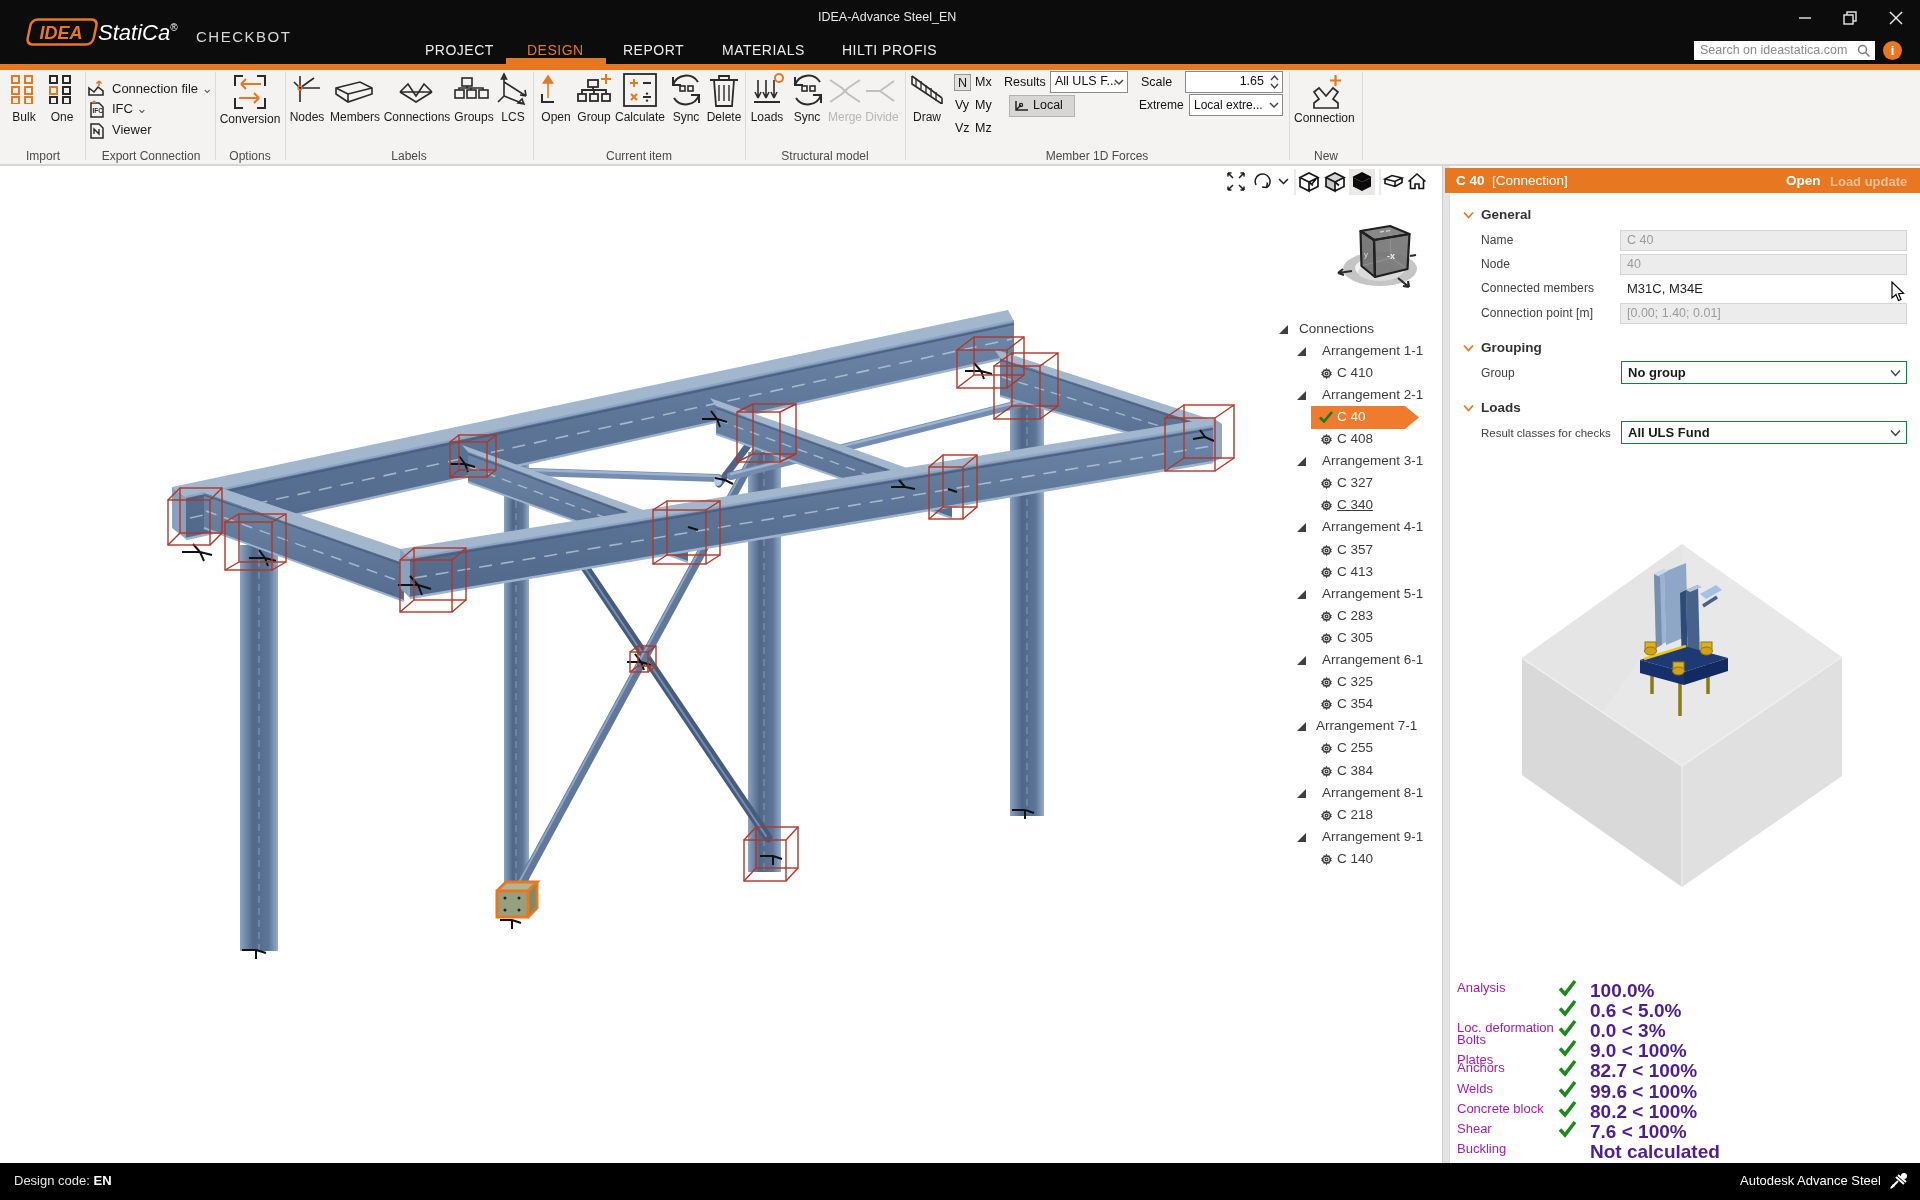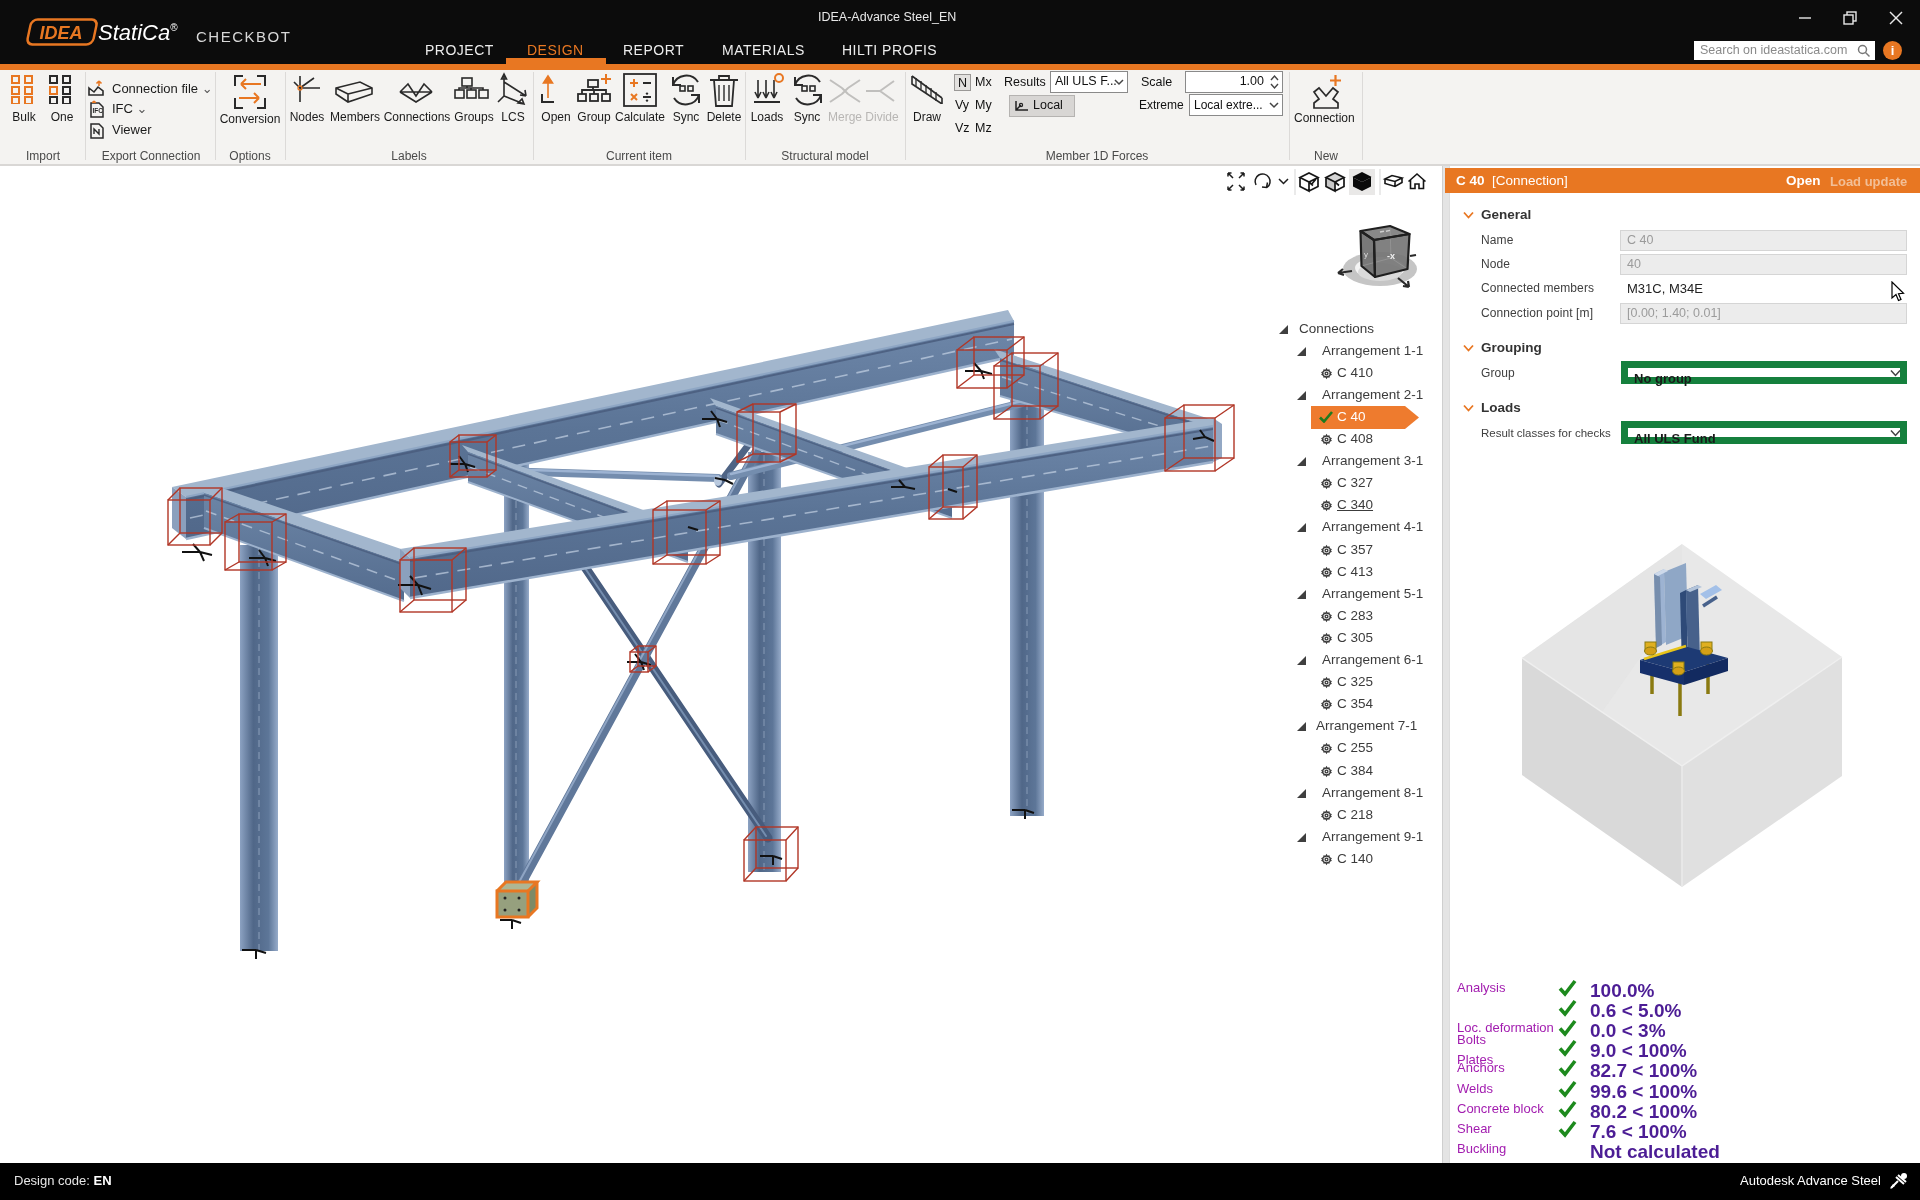--- a/index.html
+++ b/index.html
@@ -13,21 +13,21 @@
 #viewport { position:absolute; left:0; top:166px; width:1443px; height:997px; background:#ffffff; }
 #panel { position:absolute; left:1449px; top:166px; width:471px; height:997px; background:#ffffff; }
 #statusbar { position:absolute; left:0; top:1163px; width:1920px; height:37px; background:#000; }
 .glab { position:absolute; font-size:12px; color:#4a4a4a; text-align:center; }
 .blab { position:absolute; font-size:12px; color:#1a1a1a; text-align:center; }
 .gsep { position:absolute; top:72px; width:1px; height:88px; background:#dcdad8; }
 .menuitem { position:absolute; top:42px; font-size:14px; color:#ededed; letter-spacing:0.5px;}
 .treerow { position:absolute; font-size:13.5px; color:#3c3c3c; white-space:nowrap; }
 .plabel { position:absolute; font-size:12px; color:#404040; letter-spacing:0.1px; }
 .pinput { position:absolute; left:1620px; width:287px; height:21px; background:#ececec; border:1px solid #d5d5d5; font-size:12.5px; color:#9b9b9b; padding:2px 6px; }
-.pdrop { position:absolute; left:1621px; width:286px; height:23px; background:#fff; border:7px solid #15803d; font-size:13px; color:#1a1a1a; padding:3px 6px; font-weight:bold;}
+.pdrop { position:absolute; left:1621px; width:286px; height:23px; background:#fff; border:1px solid #15803d; font-size:13px; color:#1a1a1a; padding:3px 6px; font-weight:bold;}
 .sechead { position:absolute; font-size:13.5px; font-weight:bold; color:#333; }
 .chkl { position:absolute; left:1457px; font-size:13px; color:#a21caf; }
 .chkv { position:absolute; font-size:19px; color:#4c1d95;font-weight:bold; }
 </style>
 </head>
 <body>
 <div id="topbar"></div>
 <div id="orangeline"></div>
 <div id="ribbon"></div>
 <div id="ribbonborder"></div>
@@ -245,21 +245,21 @@
   <svg class="abs" style="left:1114px;top:79px;" width="10" height="7" viewBox="0 0 10 7">
       <path d="M1 1 l4 4 l4 -4" fill="none" stroke="#444" stroke-width="1.5"></path>
     </svg>
   <div class="abs" style="left:1009px;top:95px;width:66px;height:22px;background:#d8d6d4;border:1px solid #b5b3b1;"></div>
   <svg class="abs" style="left:1014px;top:99px;" width="16" height="14" viewBox="0 0 16 14">
     <path d="M2 2 v9 h12 M2 11 l5 -5" fill="none" stroke="#222" stroke-width="1.5"></path>
       <circle cx="7" cy="6" r="1.6" fill="none" stroke="#222" stroke-width="1.2"></circle>
   </svg>
   <div class="abs" style="left:1033px;top:98px;font-size:12.5px;color:#111;">Local</div>
   <div class="abs" style="left:1141px;top:75px;font-size:12.5px;color:#111;">Scale</div>
-  <div class="abs" style="left:1185px;top:71px;width:98px;height:22px;background:#fff;border:1px solid #8a8a8a;font-size:12.5px;color:#111;text-align:right;padding:2px 18px 2px 4px;">1.00</div>
+  <div class="abs" style="left:1185px;top:71px;width:98px;height:22px;background:#fff;border:1px solid #8a8a8a;font-size:12.5px;color:#111;text-align:right;padding:2px 18px 2px 4px;">1.65</div>
   <svg class="abs" style="left:1270px;top:74px;" width="9" height="16" viewBox="0 0 9 16">
     <path d="M1 6 l3.5 -4 l3.5 4 M1 10 l3.5 4 l3.5 -4" fill="none" stroke="#444" stroke-width="1.4"></path>
   </svg>
   <div class="abs" style="left:1139px;top:98px;font-size:12px;color:#111;">Extreme</div>
   <div class="abs" style="left:1189px;top:94px;width:94px;height:22px;background:#fff;border:1px solid #8a8a8a;font-size:12px;color:#111;padding:3px 4px;">Local extre...</div>
   <svg class="abs" style="left:1269px;top:102px;" width="10" height="7" viewBox="0 0 10 7">
       <path d="M1 1 l4 4 l4 -4" fill="none" stroke="#444" stroke-width="1.5"></path>
     </svg>
 
   

